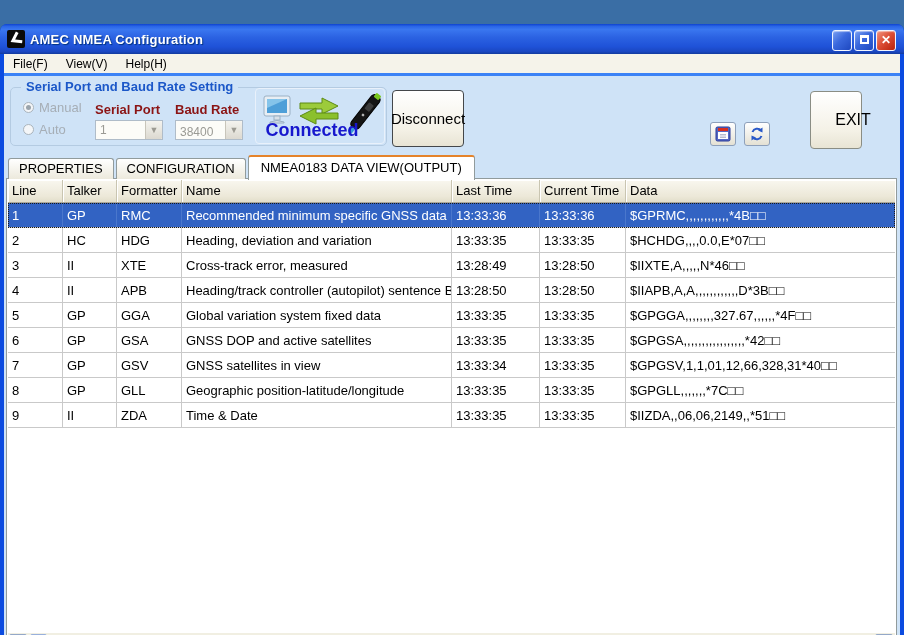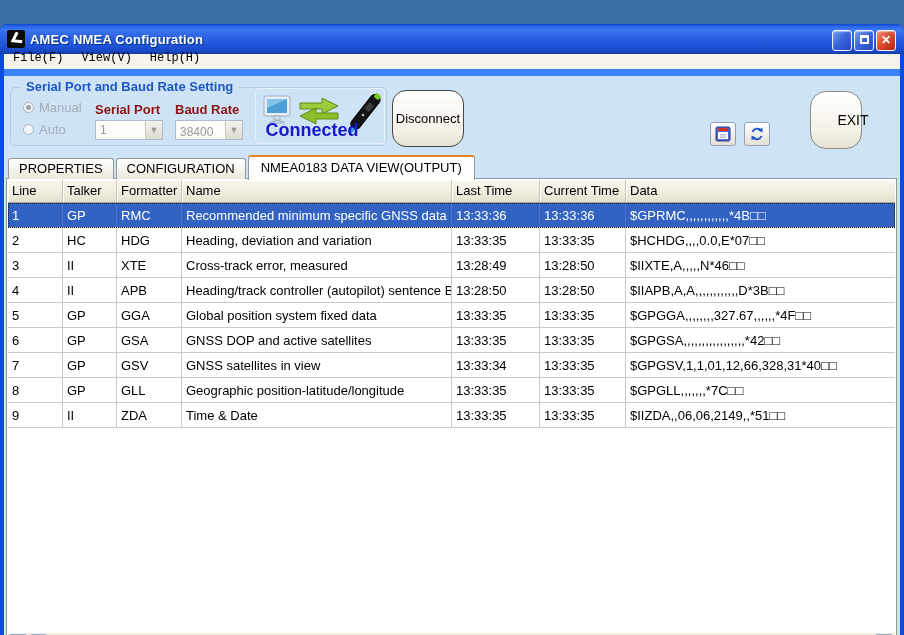--- a/index.html
+++ b/index.html
@@ -19,21 +19,21 @@
     color:#fff; font-size:12px; line-height:18px; text-align:center; font-weight:bold;
     background:linear-gradient(135deg,#7aa0f2 0%,#3a68dd 45%,#1e48c0 100%);
     box-shadow:inset 0 1px 1px rgba(255,255,255,.5); cursor:default; }
   .cap-btn.close { background:linear-gradient(135deg,#f0927e 0%,#dd5038 45%,#b8210a 100%); }
   .cap-btn.min span { display:block; margin-top:5px; }
   .cap-btn.max span { display:inline-block; width:9px; height:9px; border:2px solid #fff; border-top-width:3px; margin-top:4px; }
 
   
   .client { position:absolute; left:4px; top:30px; width:896px; height:601px; background:#cfe3f7; }
   .menubar { position:absolute; left:0; top:0; width:896px; height:22px; background:#f5f3ea;
-             display:flex; align-items:flex-end; border-bottom:7px solid #3b82f6;font-family:Liberation Mono, monospace; }
+             display:flex; align-items:center; border-bottom:3px solid #3b82f6; }
   .menu-item { font-size:12px; color:#000; padding:0 9px; height:22px; line-height:22px; cursor:default; }
   .content { position:absolute; left:0; top:22px; width:816px; height:579px; background:#cfe3f7; }
 
   
   .groupbox { position:absolute; left:6px; top:11px; width:377px; height:59px;
               border:1px solid #b4cbe2; border-radius:5px; }
   .group-title { position:absolute; left:10px; top:-9px; background:#cfe3f7; padding:0 5px;
                  color:#1b57c8; font-weight:bold; font-size:13px; }
   .radio-row { position:absolute; left:12px; display:flex; align-items:center; gap:5px; }
   .radio-circle { width:11px; height:11px; border:1px solid #aab4bc; border-radius:50%;
@@ -50,24 +50,24 @@
                  color:#9c9a92; font-size:9px; text-align:center; line-height:18px; }
 
   
   .conn-panel { position:absolute; left:251px; top:12px; width:130px; height:56px;
                 border:1px solid #e9f1fb; border-radius:4px; }
   .conn-status { position:absolute; left:0; bottom:2px; width:112px; text-align:center;
                  color:#1717cd; font-weight:bold; font-size:18px; }
 
   
   .btn { position:absolute; background:linear-gradient(180deg,#ffffff 0%,#f4f1e6 70%,#e8e4d4 100%);
-         border:1px solid #44474a; border-radius:14px; font-size:13px; color:#000;
+         border:1px solid #44474a; border-radius:4px; font-size:15px; color:#000;
          display:flex; align-items:center; justify-content:center; cursor:default; }
   .btn-disconnect { left:388px; top:14px; width:72px; height:57px; }
-  .btn-exit { left:806px; top:15px; width:52px; height:58px; border-color:#8a8d84; border-radius:16px; font-size:14px;padding-left:34px; }
+  .btn-exit { left:806px; top:15px; width:52px; height:58px; border-color:#8a8d84; border-radius:4px; font-size:16px;padding-left:34px; }
   .tool-btn { position:absolute; width:26px; height:24px; border:1px solid #8ea0ba; border-radius:3px;
               background:linear-gradient(180deg,#ffffff,#e4e1d4); display:flex; align-items:center; justify-content:center; }
   .tool-save { left:706px; top:46px; }
   .tool-refresh { left:740px; top:46px; }
 
   
   .tabstrip { position:absolute; left:4px; top:78px; height:25px; display:flex; align-items:flex-end; z-index:5; }
   .tab { height:21px; line-height:20px; padding:0 10px; margin-right:2px; font-size:13px;
          background:linear-gradient(180deg,#ffffff,#ece9dc); border:1px solid #919b9c; border-bottom:none;
          border-radius:3px 3px 0 0; cursor:default; }
@@ -260,21 +260,21 @@
     <div class="tcell w-name">Heading/track controller (autopilot) sentence B</div>
     <div class="tcell w-last">13:28:50</div>
     <div class="tcell w-cur">13:28:50</div>
     <div class="tcell w-data">$IIAPB,A,A,,,,,,,,,,,,D*3B□□</div>
   </div>
 
   <div class="trow">
     <div class="tcell w-line">5</div>
     <div class="tcell w-talker">GP</div>
     <div class="tcell w-fmt">GGA</div>
-    <div class="tcell w-name">Global position system fixed data</div>
+    <div class="tcell w-name">Global variation system fixed data</div>
     <div class="tcell w-last">13:33:35</div>
     <div class="tcell w-cur">13:33:35</div>
     <div class="tcell w-data">$GPGGA,,,,,,,,327.67,,,,,,*4F□□</div>
   </div>
 
   <div class="trow">
     <div class="tcell w-line">6</div>
     <div class="tcell w-talker">GP</div>
     <div class="tcell w-fmt">GSA</div>
     <div class="tcell w-name">GNSS DOP and active satellites</div>

